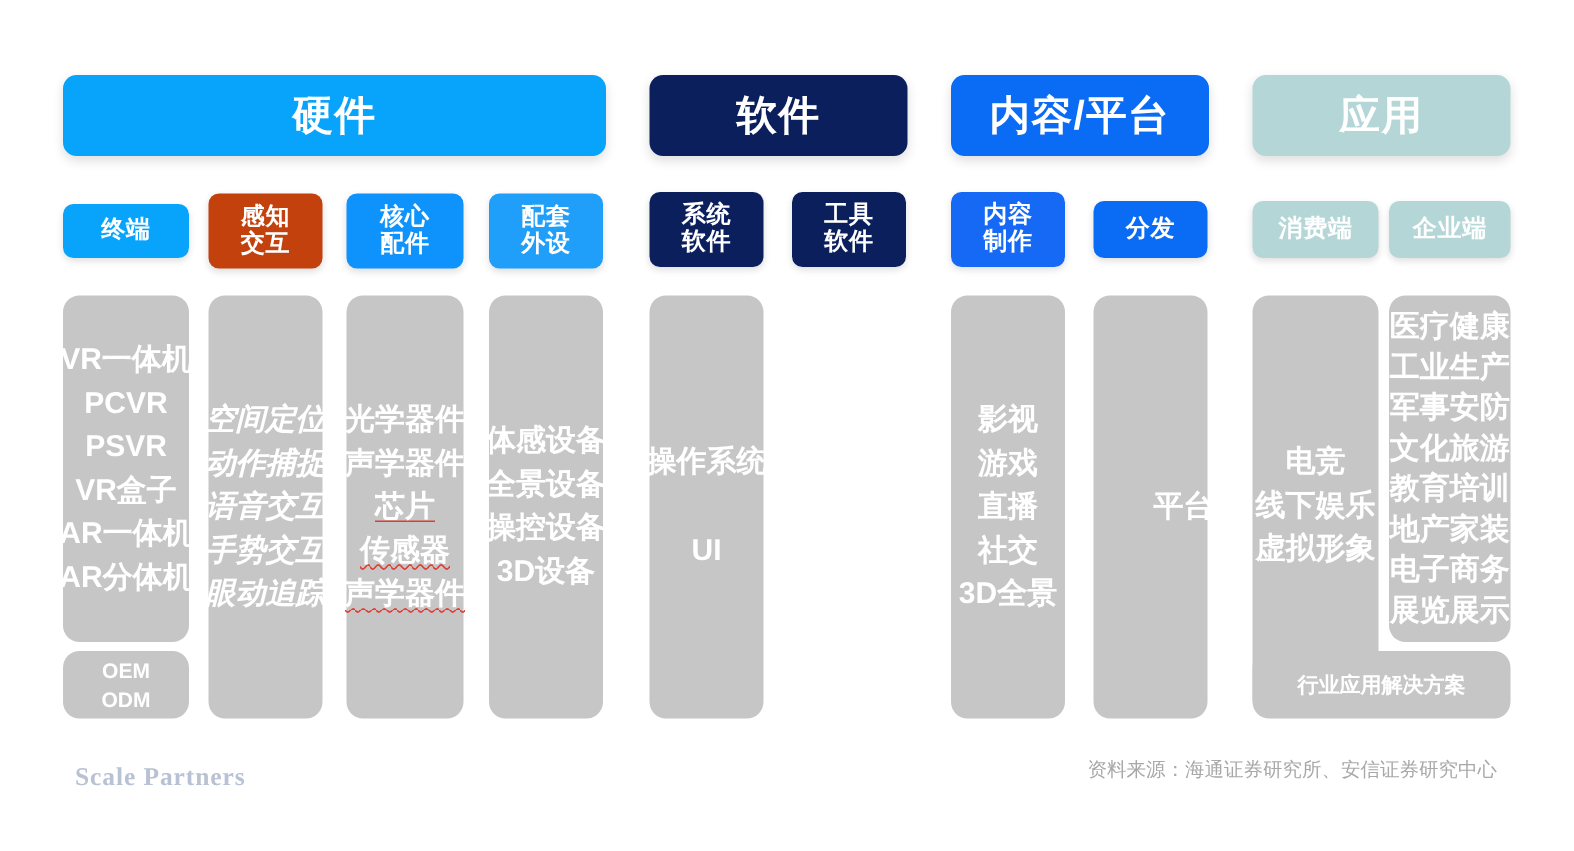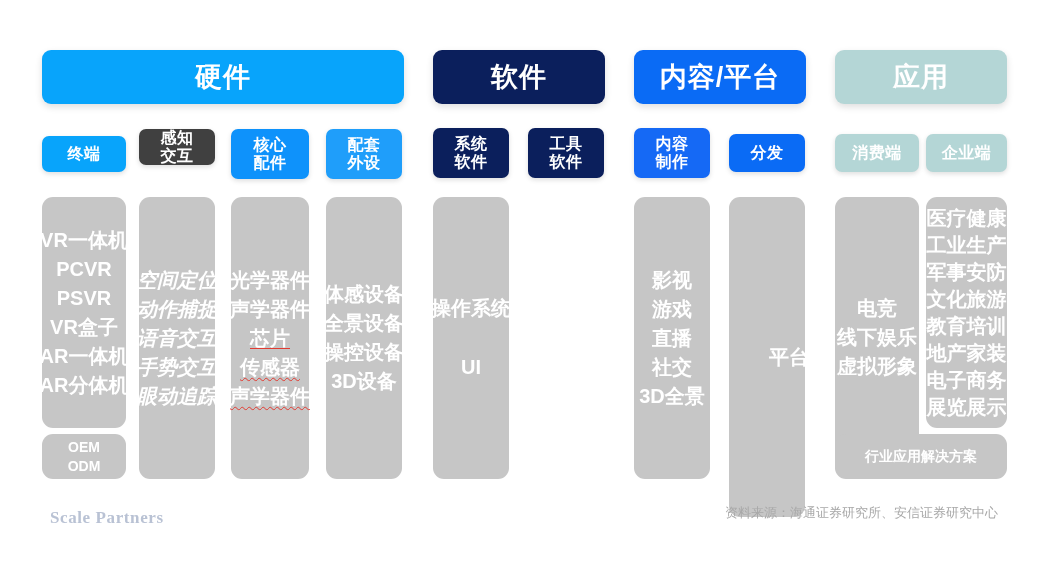--- a/index.html
+++ b/index.html
@@ -86,21 +86,21 @@
 
   <div class="abs hdr" style="left:42px;top:50px;width:362px;height:54px;background:#08a4fb;">硬件</div>
 
   <div class="abs hdr" style="left:433px;top:50px;width:172px;height:54px;background:#0b1f5c;">软件</div>
 
   <div class="abs hdr" style="left:634px;top:50px;width:172px;height:54px;background:#0a6bf5;">内容/平台</div>
 
   <div class="abs hdr" style="left:835px;top:50px;width:172px;height:54px;background:#b4d6d6;">应用</div>
 
   <div class="abs pill" style="left:42px;top:136px;width:84px;height:36px;background:#08a4fb;">终端</div>
-  <div class="abs pill" style="left:139px;top:129px;width:76px;height:36px;background:#404040;">感知
+  <div class="abs pill" style="left:139px;top:129px;width:76px;height:50px;background:#c2410c;">感知
 交互</div>
   <div class="abs pill" style="left:231px;top:129px;width:78px;height:50px;background:#0e92fb;">核心
 配件</div>
   <div class="abs pill" style="left:326px;top:129px;width:76px;height:50px;background:#1f9efa;">配套
 外设</div>
 
   <div class="abs pill" style="left:433px;top:128px;width:76px;height:50px;background:#0b1f5c;">系统
 软件</div>
   <div class="abs pill" style="left:528px;top:128px;width:76px;height:50px;background:#0b1f5c;">工具
 软件</div>
@@ -156,21 +156,21 @@
 
 
   <div class="abs col" style="left:634px;top:197px;width:76px;height:282px;">
     <div class="item">影视</div>
     <div class="item">游戏</div>
     <div class="item">直播</div>
     <div class="item">社交</div>
     <div class="item">3D全景</div>
   </div>
 
-  <div class="abs col" style="left:729px;top:197px;width:76px;height:320px;padding-left:44px;">
+  <div class="abs col" style="left:729px;top:197px;width:76px;height:282px;padding-left:44px;">
     <div class="item">平台</div>
   </div>
 
   <div class="abs col" style="left:835px;top:197px;width:84px;height:280px;">
     <div class="item">电竞</div>
     <div class="item">线下娱乐</div>
     <div class="item">虚拟形象</div>
   </div>
 
   <div class="abs col smallgap" style="left:926px;top:197px;width:81px;height:231px;">

